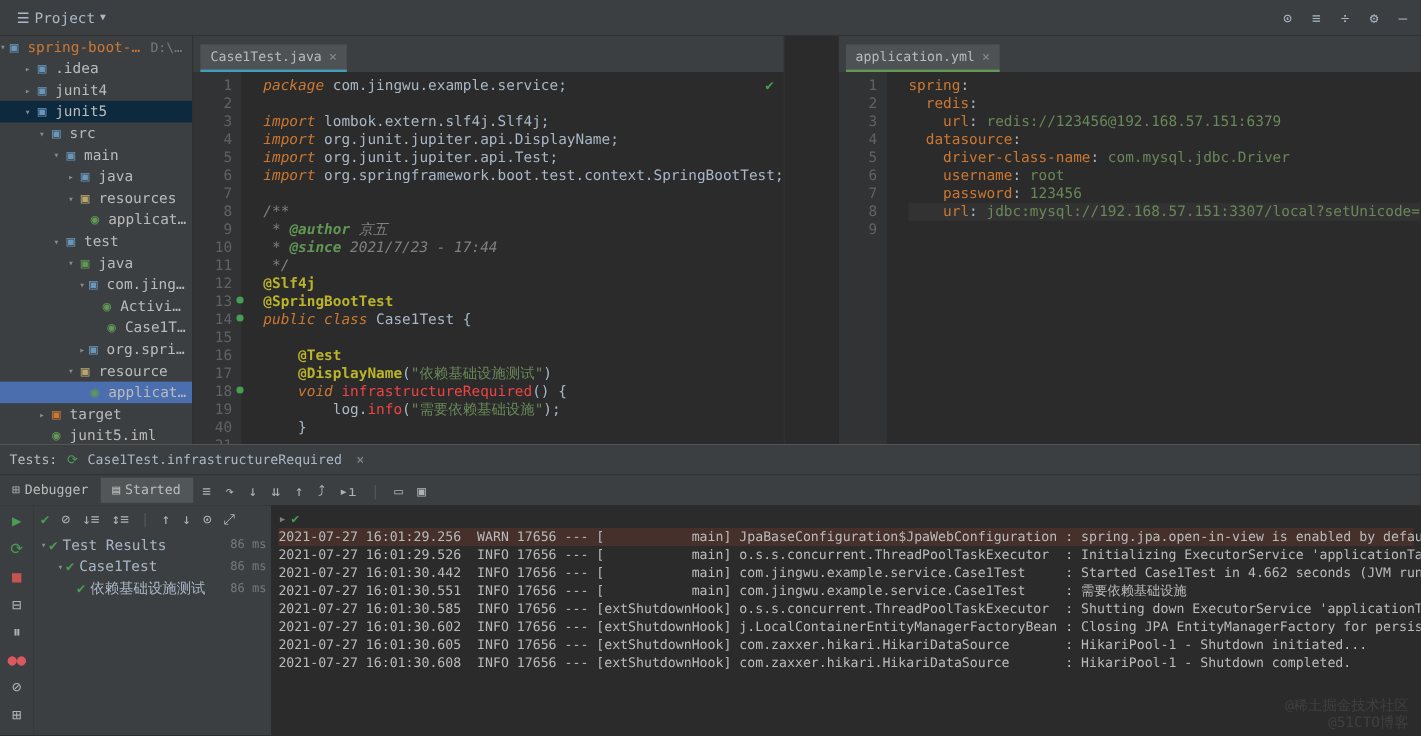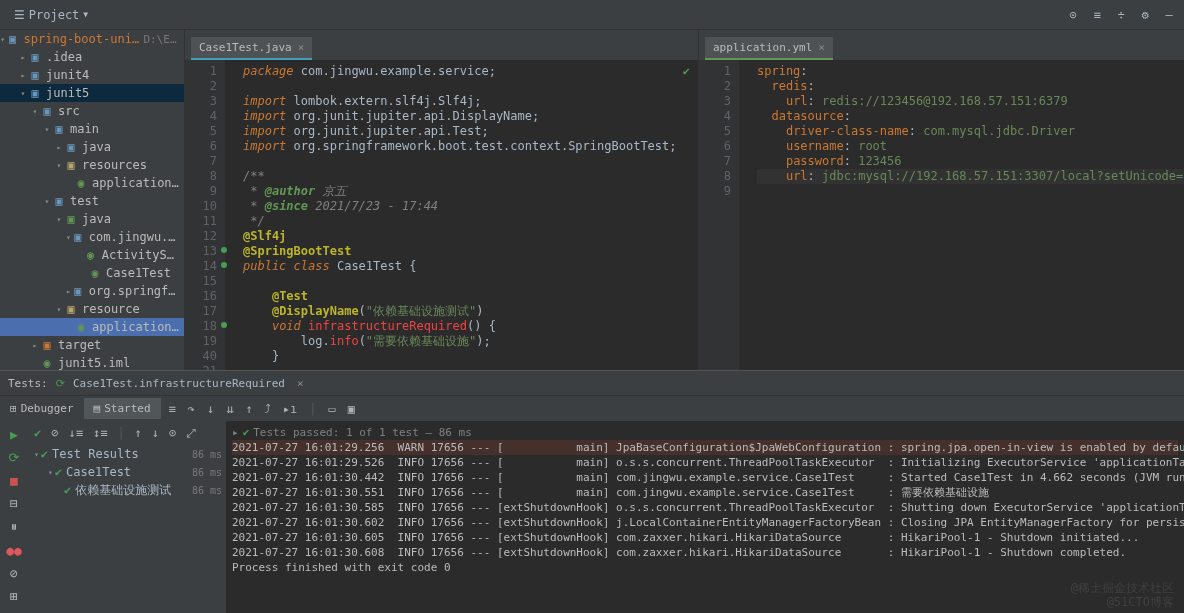--- a/index.html
+++ b/index.html
@@ -18,21 +18,21 @@
 .ico { width:14px; height:14px; margin-right:4px; flex-shrink:0; display:inline-flex; align-items:center; justify-content:center; }
 .folder-o { color:#cc7832; }
 .folder-b { color:#6897bb; }
 .folder-y { color:#b9a56e; }
 .folder-g { color:#629755; }
 .file-g { color:#629755; }
 .lbl { color:#bbbbbb; overflow:hidden; text-overflow:ellipsis; }
 .lbl.orange { color:#cc7832; }
 .lbl.dim { color:#787878; font-size:11px; }
 
-.editors { flex:1; display:flex; }
+.editors { flex:1; display:flex;gap:45px; }
 .editor { display:flex; flex-direction:column; background:#2b2b2b; }
 .editor.left { flex:1; border-right:1px solid #323232; }
 .editor.right { width:485px; }
 .tabs { height:30px; background:#3c3f41; display:flex; align-items:end; padding-left:6px; }
 .tab { padding:4px 8px; background:#515658; color:#bbb; display:flex; align-items:center; gap:6px; font-size:11px; border-bottom:2px solid transparent; }
 .tab.active { background:#4e5254; border-bottom:2px solid #439eb8; }
 .tab.yml { border-bottom-color:#629755; }
 .tab .x { color:#8a8a8a; cursor:pointer; }
 .code-wrap { flex:1; display:flex; overflow:hidden; }
 .gutter { width:40px; background:#313335; text-align:right; padding-right:8px; color:#606366; font-family:Consolas,monospace; font-size:12px; line-height:15px; padding-top:4px; flex-shrink:0; }
@@ -332,33 +332,31 @@
             <span class="ok">✔</span>
             <span>依赖基础设施测试</span>
             <span class="tm">86 ms</span>
           </div>
         </div>
     </div>
     <div class="console">
       <div class="console-head">
         <span>▸</span>
         <span class="ok">✔</span>
-        <span>Tests passed: 1 of 1 test – 86 ms</span>
       </div>
       <div id="log-lines">
           <div class="log-line hl">2021-07-27 16:01:29.256  WARN 17656 --- [           main] JpaBaseConfiguration$JpaWebConfiguration : spring.jpa.open-in-view is enabled by default. Therefore, database queries may be performed during view re</div>
           <div class="log-line">2021-07-27 16:01:29.526  INFO 17656 --- [           main] o.s.s.concurrent.ThreadPoolTaskExecutor  : Initializing ExecutorService 'applicationTaskExecutor'</div>
           <div class="log-line">2021-07-27 16:01:30.442  INFO 17656 --- [           main] com.jingwu.example.service.Case1Test     : Started Case1Test in 4.662 seconds (JVM running for 5.94)</div>
           <div class="log-line">2021-07-27 16:01:30.551  INFO 17656 --- [           main] com.jingwu.example.service.Case1Test     : 需要依赖基础设施</div>
           <div class="log-line">2021-07-27 16:01:30.585  INFO 17656 --- [extShutdownHook] o.s.s.concurrent.ThreadPoolTaskExecutor  : Shutting down ExecutorService 'applicationTaskExecutor'</div>
           <div class="log-line">2021-07-27 16:01:30.602  INFO 17656 --- [extShutdownHook] j.LocalContainerEntityManagerFactoryBean : Closing JPA EntityManagerFactory for persistence unit 'default'</div>
           <div class="log-line">2021-07-27 16:01:30.605  INFO 17656 --- [extShutdownHook] com.zaxxer.hikari.HikariDataSource       : HikariPool-1 - Shutdown initiated...</div>
           <div class="log-line">2021-07-27 16:01:30.608  INFO 17656 --- [extShutdownHook] com.zaxxer.hikari.HikariDataSource       : HikariPool-1 - Shutdown completed.</div>
           <div class="log-line"></div>
-          <div class="log-line">Process finished with exit code 0</div>
         </div>
     </div>
   </div>
 </div>
 
 <div class="watermark">
   <div>@稀土掘金技术社区</div>
   <div>@51CTO博客</div>
 </div>
 

